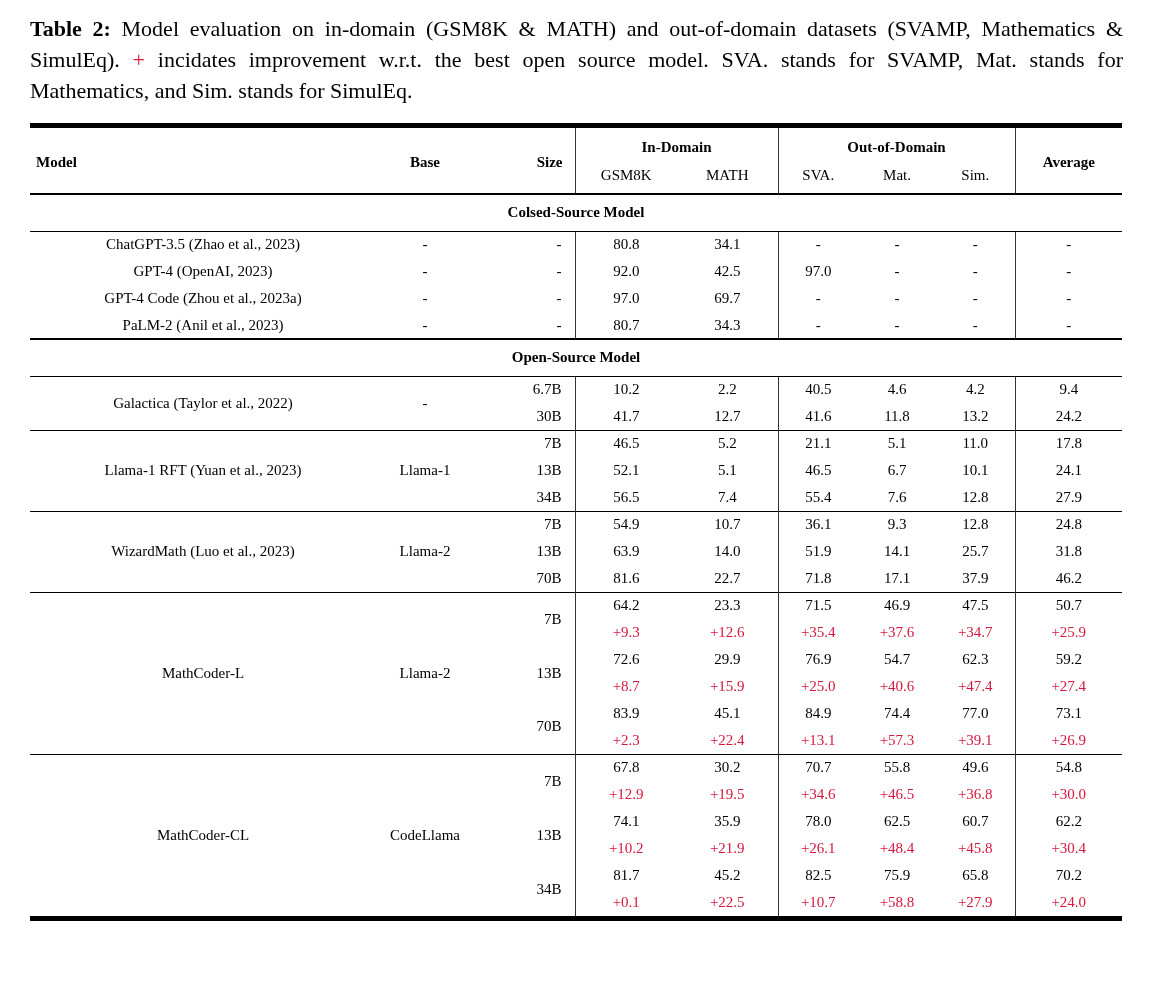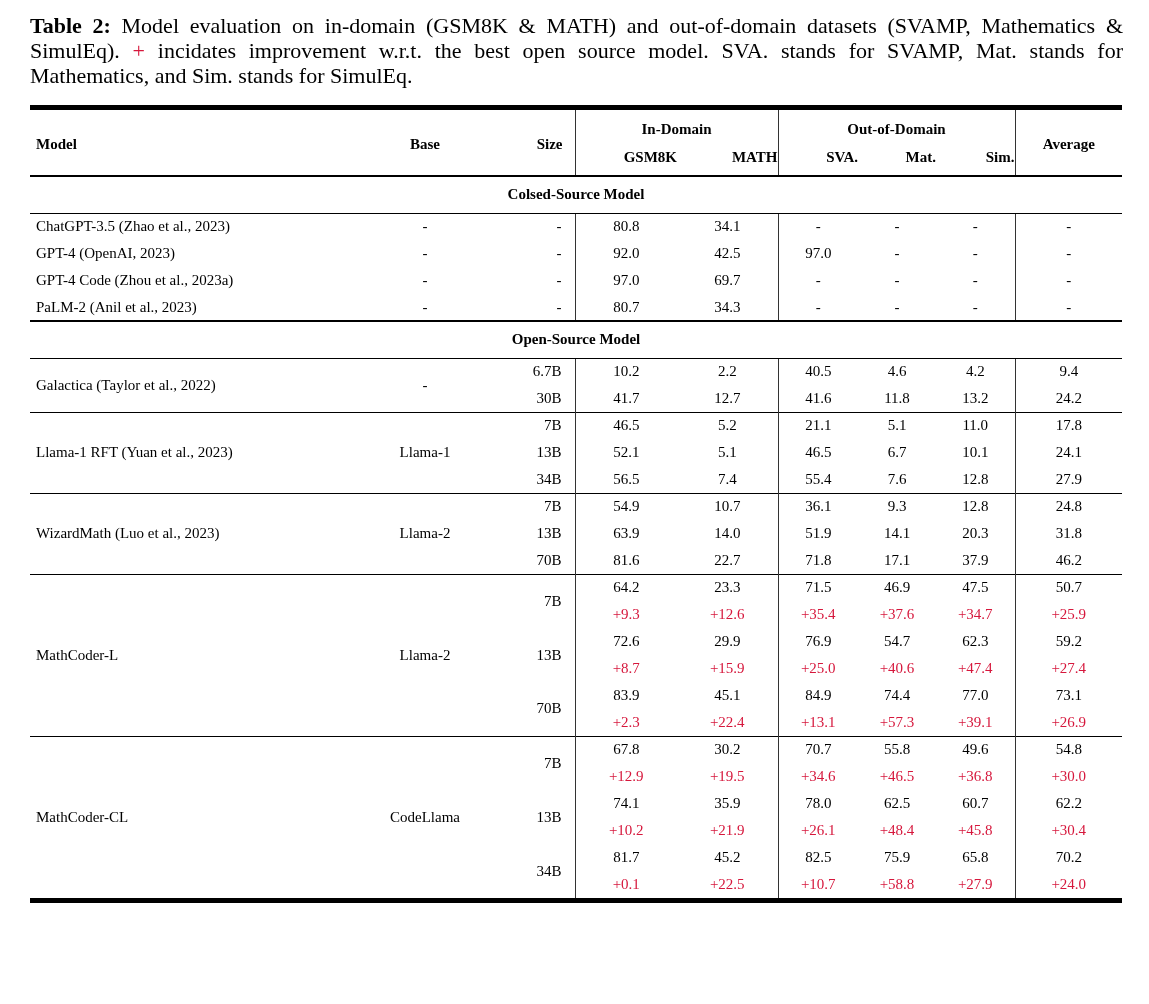--- a/index.html
+++ b/index.html
@@ -7,21 +7,21 @@
   body {
     width: 1149px; height: 1004px;
     font-family: "Liberation Serif", serif;
     color: #000;
     position: relative;
     overflow: hidden;
   }
   .caption {
     margin: 13px 26px 0 30px;
     font-size: 22px;
-    line-height: 25px;
+    line-height: 31px;
     text-align: justify;
   }
   .cap-label { font-weight: bold; }
   .plus { color: #d6173c; }
   .tablewrap { margin: 17px 27px 0 30px; width: 1092px; }
   .rule-top { height: 3px; border-top: 2px solid #000; border-bottom: 3px solid #000; }
   .rule-bottom { height: 3px; border-top: 3px solid #000; border-bottom: 2px solid #000; }
   table {
     border-collapse: collapse;
     table-layout: fixed;
@@ -33,33 +33,33 @@
   col.c-size  { width: 95px;  }
   col.c-gsm8k { width: 102px; }
   col.c-math  { width: 101px; }
   col.c-sva   { width: 80px;  }
   col.c-mat   { width: 78px;  }
   col.c-sim   { width: 79px;  }
   col.c-avg   { width: 107px; }
   th, td { white-space: nowrap; text-align: center; vertical-align: middle; font-weight: normal; }
   thead th { font-weight: bold; }
   thead tr.h1 th { height: 34px; padding-top: 4px; }
-  thead tr.h2 th { height: 32px; font-weight: bold; padding-bottom: 4px; text-align: right; }
+  thead tr.h2 th { height: 32px; font-weight: normal; padding-bottom: 4px; }
   th.model-h { text-align: left; padding-left: 6px; }
   th.size-h  { text-align: right; padding-right: 12px; }
   .bl { border-left: 1.4px solid #333; }
   tr.section-row td {
     border-top: 2.6px solid #000;
     border-bottom: 1.4px solid #000;
     font-weight: bold;
     height: 37px;
     margin-top: 48px;
   }
   tbody td { height: 27px; }
-  tbody td.model-cell { text-align: left; padding-left: 6px; }
+  tbody td.model-cell { text-align: center; padding-left: 6px; }
   tbody td.size-cell  { text-align: right; padding-right: 13px; }
   tr.group-start td { border-top: 1.5px solid #000; }
   td.delta-cell { color: #d6173c; font-weight: normal; }
 </style>
 </head>
 <body>
 
 <p class="caption"><span class="cap-label">Table 2:</span><span> Model evaluation on in-domain (GSM8K &amp; MATH) and out-of-domain datasets (SVAMP, Mathematics &amp; SimulEq). </span><span class="plus">+</span><span> incidates improvement w.r.t. the best open source model. SVA. stands for SVAMP, Mat. stands for Mathematics, and Sim. stands for SimulEq.</span></p>
 
 <div class="tablewrap">
@@ -203,21 +203,21 @@
           <td class="score-cell">9.3</td>
           <td class="score-cell">12.8</td>
           <td class="score-cell bl">24.8</td>
         </tr>
         <tr>
           <td class="size-cell">13B</td>
           <td class="score-cell bl">63.9</td>
           <td class="score-cell">14.0</td>
           <td class="score-cell bl">51.9</td>
           <td class="score-cell">14.1</td>
-          <td class="score-cell">20.3</td>
+          <td class="score-cell">25.7</td>
           <td class="score-cell bl">31.8</td>
         </tr>
         <tr>
           <td class="size-cell">70B</td>
           <td class="score-cell bl">81.6</td>
           <td class="score-cell">22.7</td>
           <td class="score-cell bl">71.8</td>
           <td class="score-cell">17.1</td>
           <td class="score-cell">37.9</td>
           <td class="score-cell bl">46.2</td>

